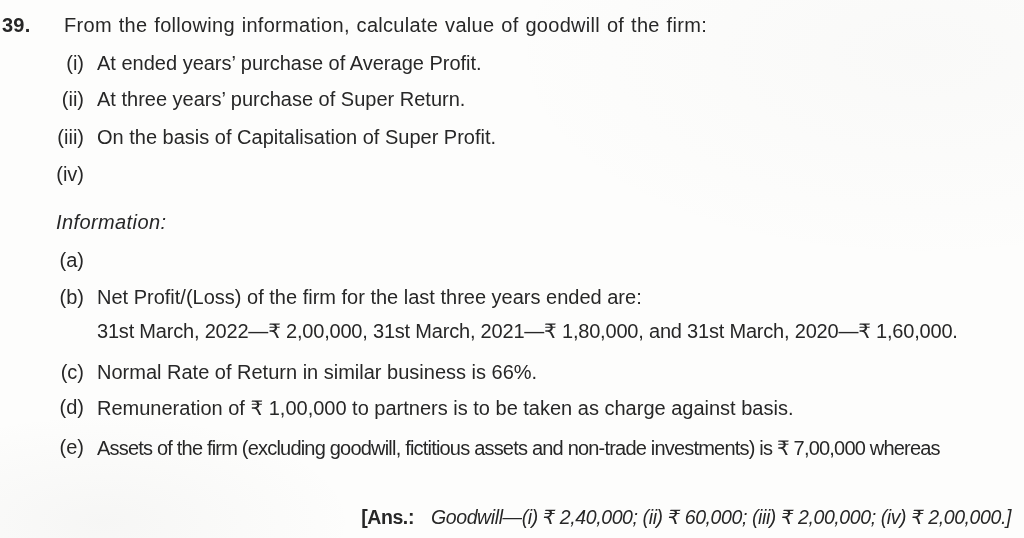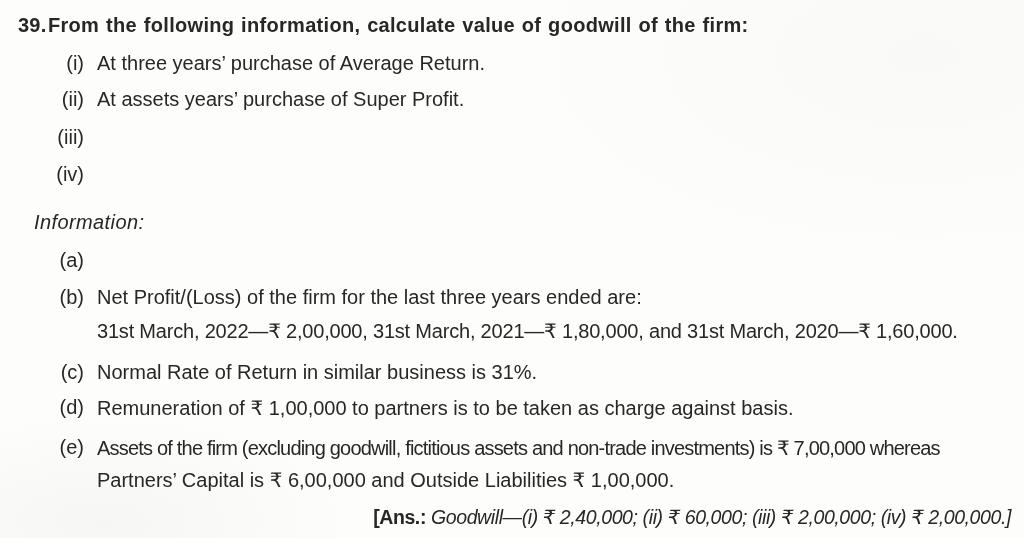--- a/index.html
+++ b/index.html
@@ -23,44 +23,43 @@
   }
   .row {
     position: absolute;
     left: 0;
     right: 0;
     height: 27px;
     white-space: nowrap;
   }
   .q-num {
     position: absolute;
-    left: 18px;
+    left: 2px;
     font-weight: bold;
     letter-spacing: 0.2px;
   }
   .q-text {
     position: absolute;
-    left: 48px;
+    left: 64px;
     letter-spacing: 0.3px;
     word-spacing: 1px;
-    font-weight: bold;
   }
   .marker {
     position: absolute;
     left: 0;
     width: 84px;
     text-align: right;
   }
   .text {
     position: absolute;
     left: 97px;
   }
   .info-heading {
     position: absolute;
-    left: 34px;
+    left: 56px;
     top: 211px;
     font-style: italic;
     letter-spacing: 0.4px;
     text-align: right;
   }
   .date-line { letter-spacing: -0.2px; }
   .tight { letter-spacing: -0.8px; text-align: center; }
   .answer-row {
     position: absolute;
     left: 0;
@@ -71,42 +70,44 @@
     font-size: 19.5px;
     letter-spacing: -0.4px;
   }
   .ans-prefix {
     font-weight: bold;
     font-style: normal;
     margin-top: 28px;
   }
   .ans-text {
     font-style: italic;
+    margin-left: 12px;
   }
 </style>
 </head>
 <body>
 
 <div class="page">
 
   <div class="row" style="top:14px">
     <span class="q-num">39.</span>
     <span class="q-text">From the following information, calculate value of goodwill of the firm:</span>
   </div>
 
   <div class="row" style="top:52px">
     <span class="marker">(i)</span>
-    <span class="text">At three years’ purchase of Average Return.</span>
+    <span class="text">At ended years’ purchase of Average Profit.</span>
   </div>
   <div class="row" style="top:88px">
     <span class="marker">(ii)</span>
-    <span class="text">At assets years’ purchase of Super Profit.</span>
+    <span class="text">At three years’ purchase of Super Return.</span>
   </div>
   <div class="row" style="top:126px">
     <span class="marker">(iii)</span>
+    <span class="text">On the basis of Capitalisation of Super Profit.</span>
   </div>
   <div class="row" style="top:163px">
     <span class="marker">(iv)</span>
   </div>
 
   <div class="info-heading">Information:</div>
 
   <div class="row" style="top:249px">
     <span class="marker">(a)</span>
   </div>
@@ -114,34 +115,31 @@
   <div class="row" style="top:286px">
     <span class="marker">(b)</span>
     <span class="text">Net Profit/(Loss) of the firm for the last three years ended are:</span>
   </div>
   <div class="row" style="top:319px">
     <span class="text date-line">31st March, 2022—₹ 2,00,000, 31st March, 2021—₹ 1,80,000, and 31st March, 2020—₹ 1,60,000.</span>
   </div>
 
   <div class="row" style="top:361px">
     <span class="marker">(c)</span>
-    <span class="text">Normal Rate of Return in similar business is 31%.</span>
+    <span class="text">Normal Rate of Return in similar business is 66%.</span>
   </div>
 
   <div class="row" style="top:396px">
     <span class="marker">(d)</span>
     <span class="text">Remuneration of ₹ 1,00,000 to partners is to be taken as charge against basis.</span>
   </div>
 
   <div class="row" style="top:436px">
     <span class="marker">(e)</span>
     <span class="text tight">Assets of the firm (excluding goodwill, fictitious assets and non-trade investments) is ₹ 7,00,000 whereas</span>
   </div>
-  <div class="row" style="top:468px">
-    <span class="text">Partners’ Capital is ₹ 6,00,000 and Outside Liabilities ₹ 1,00,000.</span>
-  </div>
 
   <div class="answer-row">
     <span class="ans-prefix">[Ans.:</span>
     <span class="ans-text">Goodwill—(i) ₹ 2,40,000; (ii) ₹ 60,000; (iii) ₹ 2,00,000; (iv) ₹ 2,00,000.]</span>
   </div>
 
 </div>
 
 </body></html>

